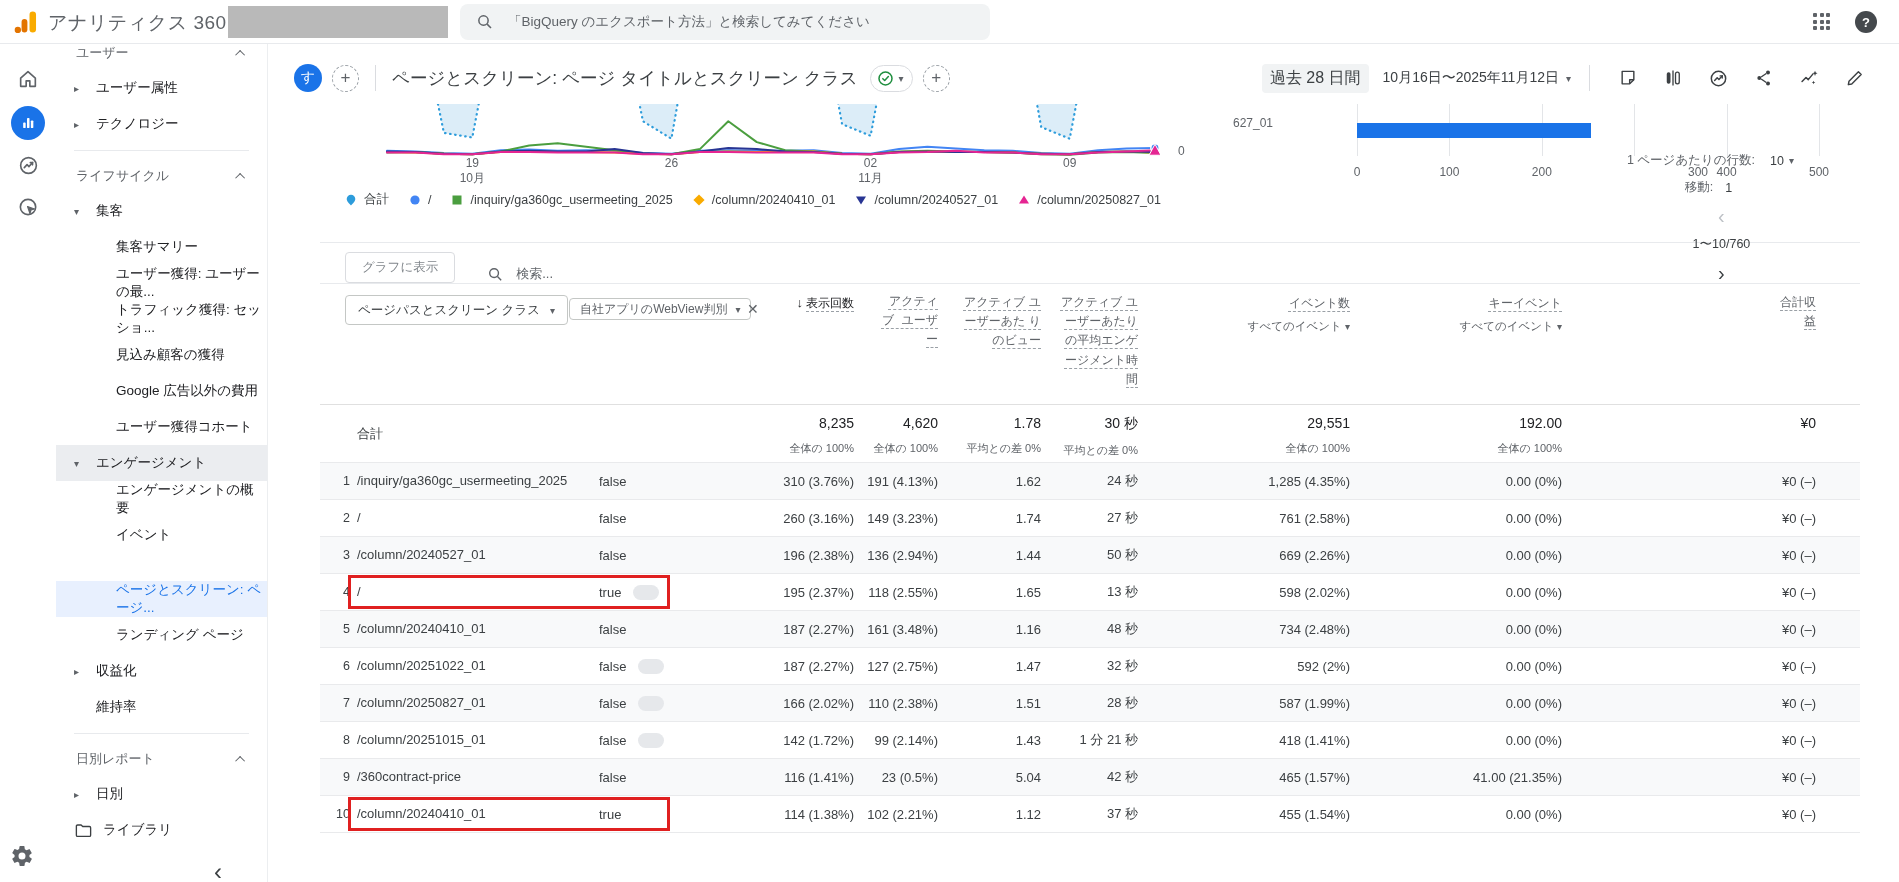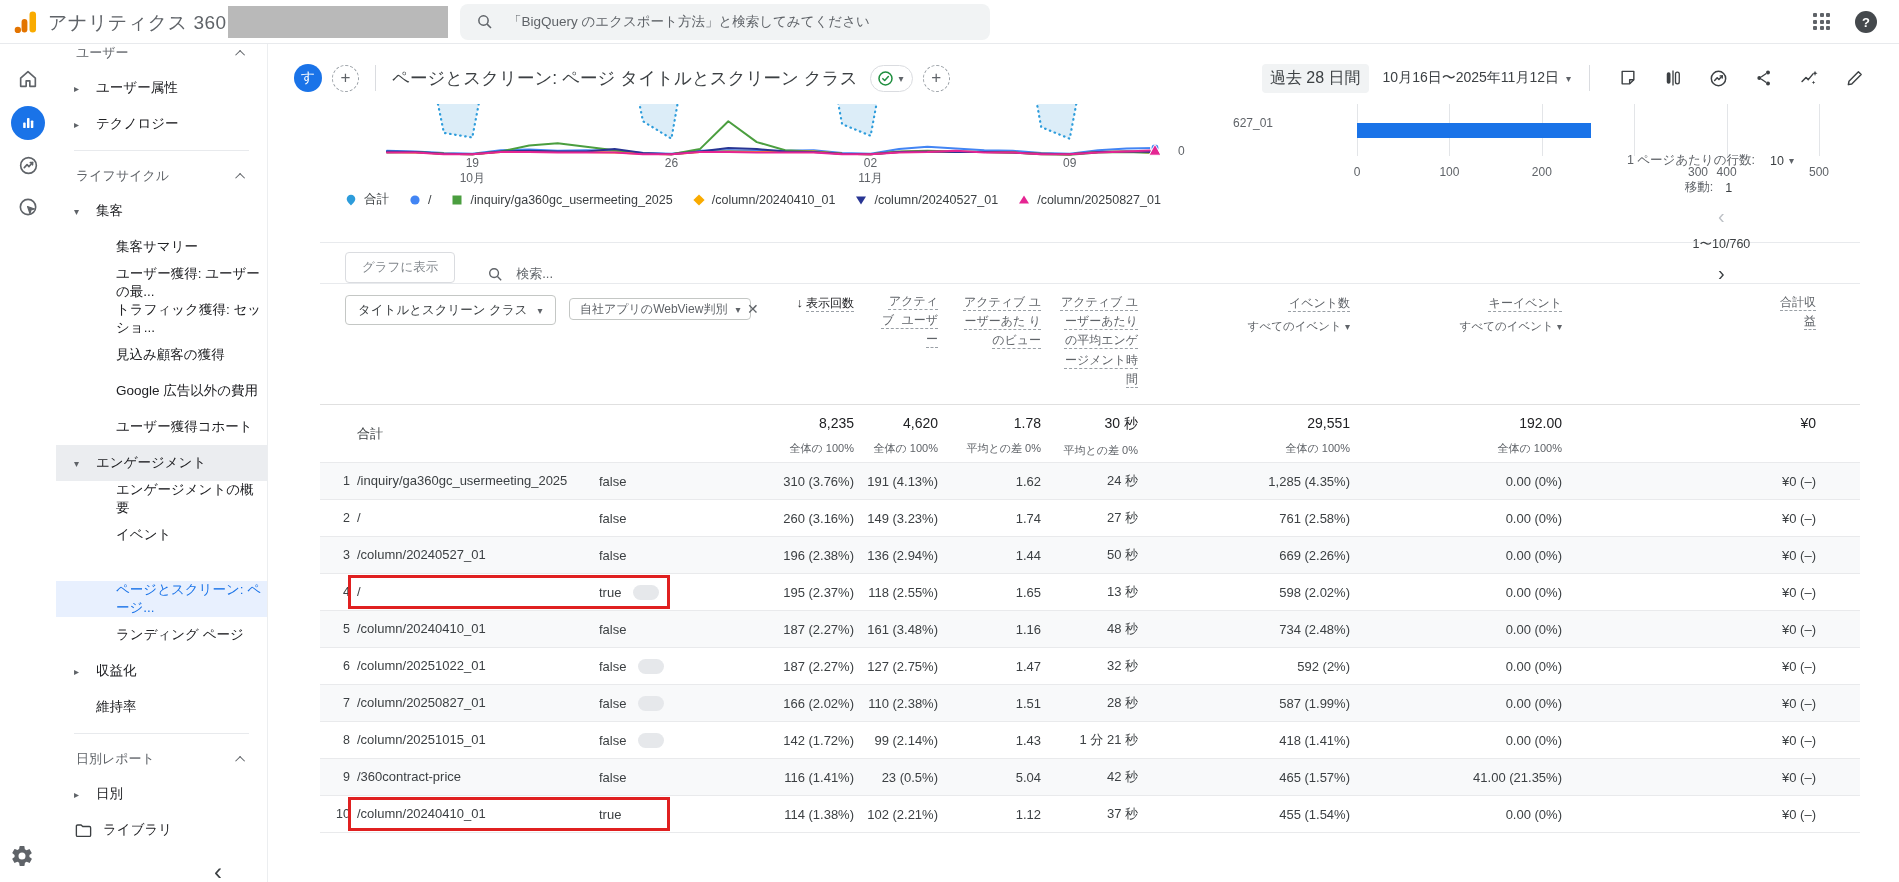--- a/index.html
+++ b/index.html
@@ -457,21 +457,21 @@
         <span class="val">1</span>
       </div>
       <span class="pchev off">‹</span>
       <span class="val">1〜10/760</span>
       <span class="pchev on">›</span>
     </div>
   </div>
 
   <div class="thead">
     <div class="pill1">
-      <span>タイトルとスクリーン クラス</span>
+      <span>ページパスとスクリーン クラス</span>
       <span class="caret">▾</span>
     </div>
     <div class="pill2">
       <span>自社アプリのWebView判別</span>
       <span class="caret">▾</span>
     </div>
     <span class="pill-x">✕</span>
     <div class="grid hgrid" id="headrow">
         <div></div>
         <div></div>

